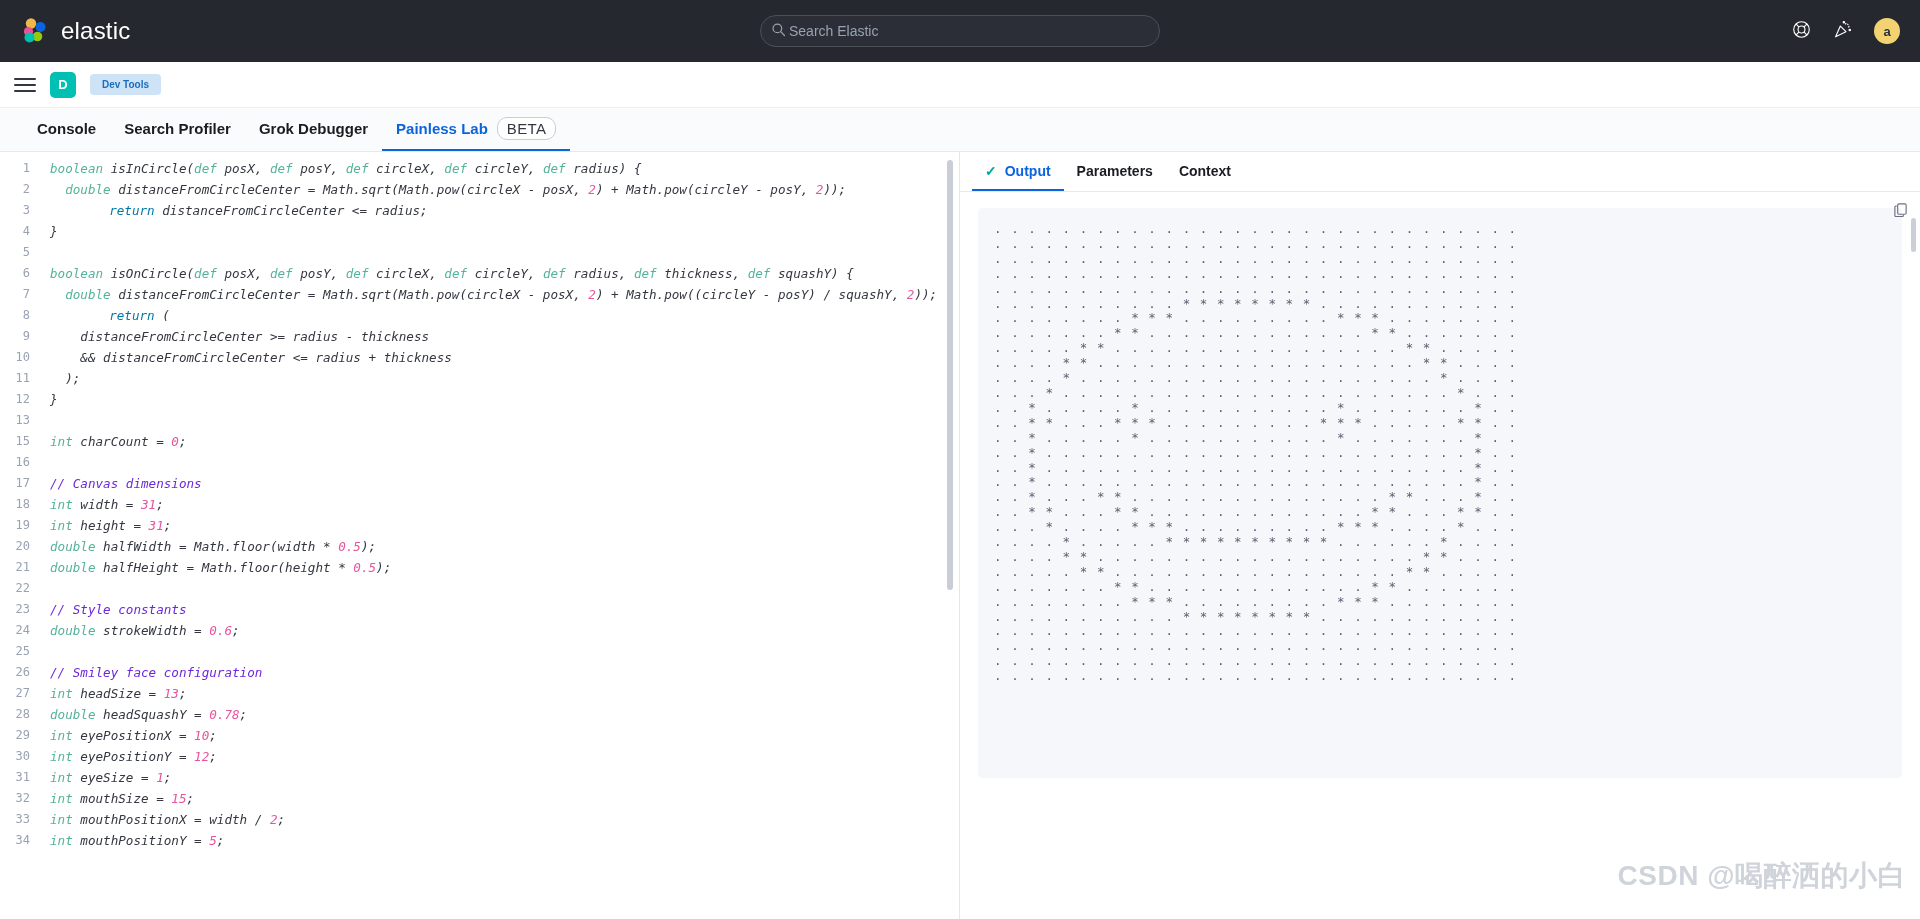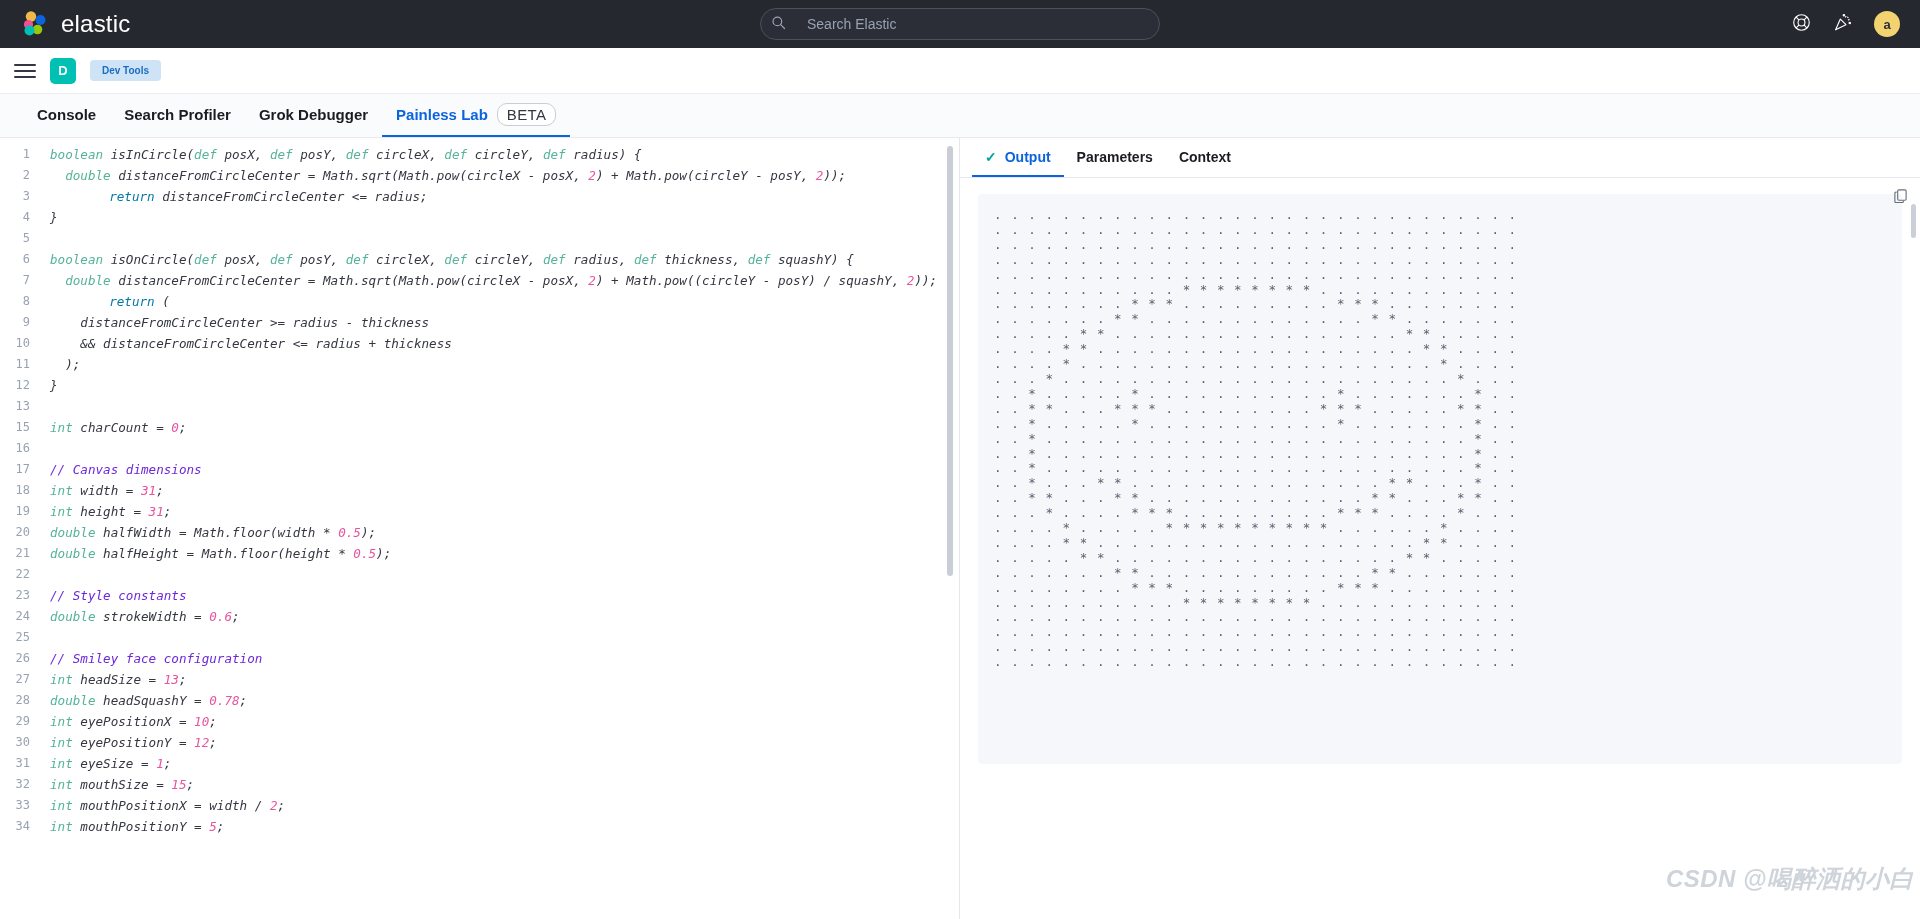--- a/index.html
+++ b/index.html
@@ -5,33 +5,33 @@
   * { box-sizing: border-box; margin: 0; padding: 0; }
   html, body {
     width: 1920px; height: 919px;
     background: #ffffff;
     font-family: "Liberation Sans", sans-serif;
     overflow: hidden;
   }
 
   
   .topbar {
-    height: 48px; background: #25282f;
+    height: 62px; background: #25282f;
     display: flex; align-items: center;
     padding: 0 20px; position: relative;
   }
   .brand { display: flex; align-items: center; gap: 11px; }
   .brand-logo { width: 30px; height: 30px; position: relative; }
   .brand-name { color: #ffffff; font-size: 24px; letter-spacing: .2px; font-weight: 400; }
 
   .global-search {
     position: absolute; left: 50%; transform: translateX(-50%);
     width: 400px; height: 32px;
     background: #2b2e36; border: 1px solid #4b5059; border-radius: 16px;
-    display: flex; align-items: center; padding: 0 10px; gap: 21px;
+    display: flex; align-items: center; padding: 0 10px; gap: 3px;
   }
   .global-search .sicon { flex: 0 0 auto; }
   .global-search .sphold { color: #98a2b3; font-size: 14px; }
 
   .top-right { margin-left: auto; display: flex; align-items: center; gap: 22px; }
   .avatar-yellow {
     width: 26px; height: 26px; border-radius: 50%;
     background: #f3d371; color: #2c2f36;
     font-size: 13px; font-weight: 600;
     display: flex; align-items: center; justify-content: center;
@@ -142,23 +142,23 @@
   .copy-btn {
     position: absolute; top: 10px; right: 12px;
     color: #69707d; cursor: pointer;
   }
   .out-scroll {
     position: absolute; right: 4px; top: 26px;
     width: 5px; height: 34px; border-radius: 3px; background: #cbd0d8;
   }
 
   .watermark {
-    position: absolute; right: 6px; bottom: 24px;
-    font-size: 24px; color: #cfd3da; font-weight: 600;
-    pointer-events: none; letter-spacing: .5px; font-style: italic;
+    position: absolute; right: 14px; bottom: 24px;
+    font-size: 28px; color: #cfd3da; font-weight: 600;
+    pointer-events: none; letter-spacing: .5px;
   }
 </style>
 </head>
 <body>
 
 <div class="topbar">
 
   <div class="brand">
     <span class="brand-logo">
       <svg width="30" height="30" viewBox="0 0 30 30">

